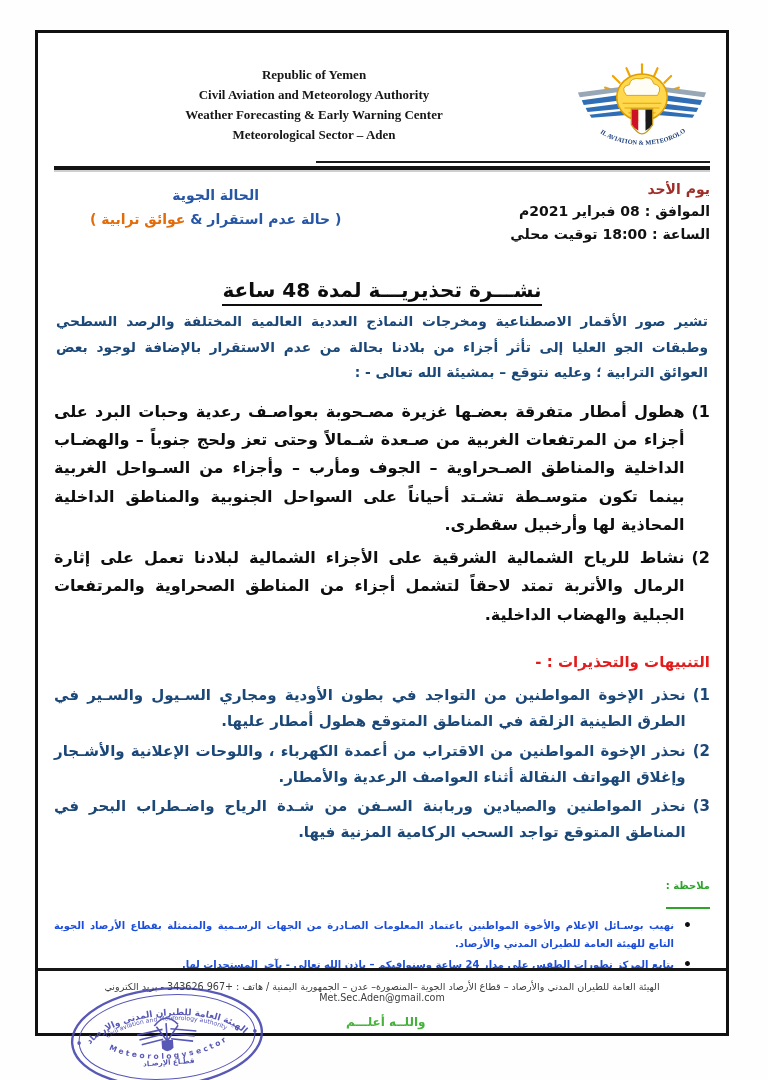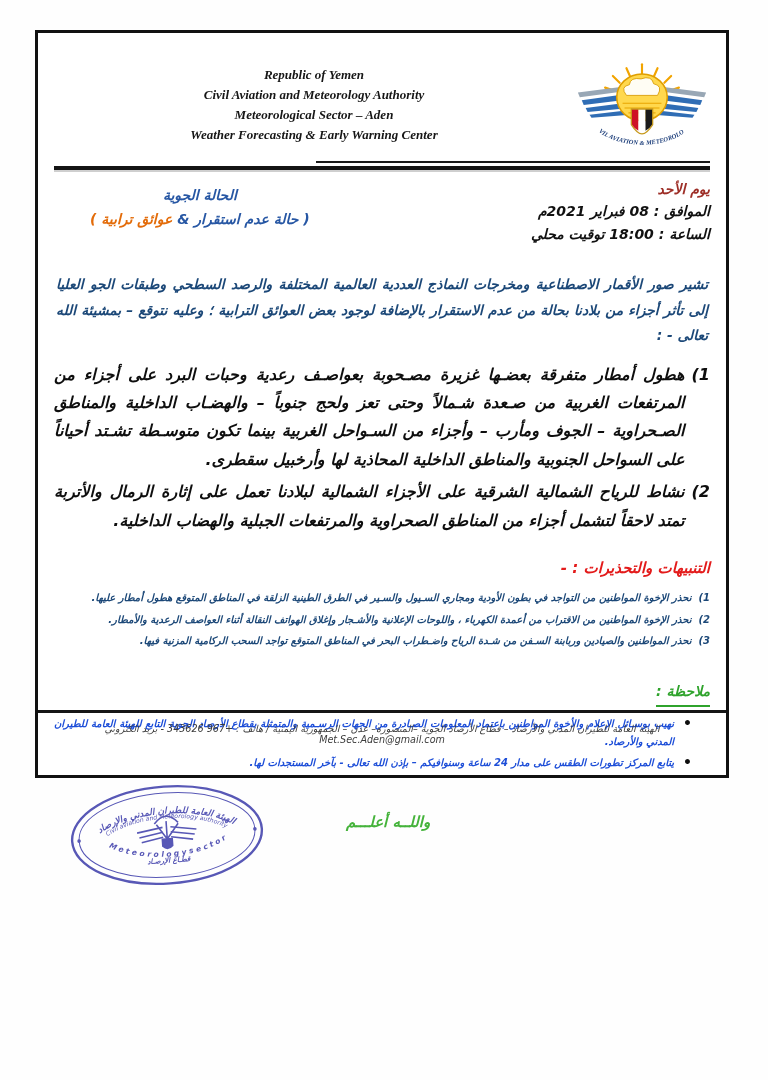--- a/index.html
+++ b/index.html
@@ -1,22 +1,22 @@
 <!DOCTYPE html>
 <html lang="ar"><head>
 <meta charset="utf-8">
 <style>
   html,body{margin:0;padding:0;}
   body{
     width:768px;height:1080px;background:#fefefe;position:relative;overflow:hidden;
     font-family:"DejaVu Sans",sans-serif;
   }
   .frame{
-    position:absolute;left:35px;top:30px;width:694px;height:748px;
-    border:3px solid #111;background:#fff;box-sizing:border-box;font-style:italic;
+    position:absolute;left:35px;top:30px;width:694px;height:1006px;
+    border:3px solid #111;background:#fff;box-sizing:border-box;
   }
   .inner{padding:10px 16px 0 16px;position:relative;height:100%;box-sizing:border-box;}
 
   
   .header{display:flex;align-items:flex-start;min-height:112px;}
   .hdr-en{flex:1.1;text-align:center;font-family:"Liberation Serif",serif;
     font-weight:bold;font-size:13px;line-height:1.55;color:#161616;padding-top:22px;}
   .hdr-logo{flex:0 0 136px;display:flex;justify-content:center;padding-top:16px;}
   .hdr-ar{flex:1;text-align:center;direction:rtl;font-weight:bold;font-size:13.5px;
     line-height:1.55;color:#161616;padding-top:10px;}
@@ -32,59 +32,59 @@
   .cond-blue{color:#2757a4;}
   .cond-orange{color:#e36c0a;}
 
   
   .title-wrap{text-align:center;margin-top:22px;}
   .title{display:inline-block;font-weight:bold;font-size:20px;color:#0d0d0d;
     border-bottom:2.5px solid #0d0d0d;padding-bottom:2px;direction:rtl;}
 
   
   .intro{direction:rtl;text-align:justify;color:#1c4878;font-weight:bold;
-    font-size:13.8px;line-height:1.85;margin:16px 2px 0 2px;}
+    font-size:13.8px;line-height:1.85;margin:3px 2px 0 2px;}
   .list{margin-top:12px;}
   .num-item{display:flex;direction:rtl;gap:7px;margin-top:4px;}
   .num-item .num{flex:0 0 auto;font-weight:bold;}
   .num-item .txt{flex:1;text-align:justify;font-weight:bold;}
   .black-list .num,.black-list .txt{color:#0e0e0e;font-size:16px;line-height:1.78;}
-  .blue-list .num,.blue-list .txt{color:#1c4878;font-size:10px;line-height:1.72;}
+  .blue-list .num,.blue-list .txt{color:#1c4878;font-size:15px;line-height:1.72;}
   .sec-red{direction:rtl;color:#e31b1b;font-weight:bold;font-size:15px;margin-top:24px;}
-  .sec-green{direction:rtl;color:#2fa32c;font-weight:bold;font-size:14px;margin-top:34px;
-    width:fit-content;margin-right:0;border-bottom:2px solid #2fa32c;padding-bottom:6px;margin-left:auto;}
+  .sec-green{direction:rtl;color:#2fa32c;font-weight:bold;font-size:10px;margin-top:34px;
+    width:fit-content;margin-right:0;border-bottom:2px solid #2fa32c;padding-bottom:16px;margin-left:auto;}
   .note-list{margin-top:8px;}
   .bullet-item{display:flex;direction:rtl;gap:9px;margin-top:3px;padding-right:18px;}
   .bullet-item .dot{flex:0 0 auto;font-weight:bold;color:#0e0e0e;font-size:14px;}
   .bullet-item .txt{flex:1;text-align:justify;font-weight:bold;color:#1d4ed8;
     font-size:10px;line-height:1.78;}
 
   
   .stamp-row{position:relative;height:112px;margin-top:10px;}
   .stamp{position:absolute;left:14px;top:2px;transform:rotate(-4deg);opacity:.92;}
   .closing{position:absolute;left:292px;top:32px;color:#45b33b;font-weight:bold;
-    font-size:15px;direction:rtl;}
+    font-size:12px;direction:rtl;}
 
   
   .footer-rule{position:absolute;left:0;right:0;bottom:62px;height:3px;background:#161616;}
   .footer-text{position:absolute;left:10px;right:10px;bottom:30px;text-align:center;
     direction:rtl;font-size:9.6px;color:#3c3c3c;}
 </style>
 </head>
 <body>
 
 <div class="frame">
   <div class="inner">
 
     <div class="header">
       <div class="hdr-en">
         <div>Republic of Yemen</div>
         <div>Civil Aviation and Meteorology Authority</div>
+        <div>Weather Forecasting &amp; Early Warning Center</div>
         <div>Meteorological Sector – Aden</div>
-        <div>Weather Forecasting &amp; Early Warning Center</div>
       </div>
 
       <div class="hdr-logo">
         <svg width="136" height="100" viewBox="0 0 140 100">
 
           <g stroke="#f2a400" stroke-width="2.2" stroke-linecap="round">
             <line x1="70" y1="4" x2="70" y2="14"></line>
             <line x1="54" y1="8" x2="58" y2="17"></line>
             <line x1="86" y1="8" x2="82" y2="17"></line>
             <line x1="40" y1="16" x2="47" y2="23"></line>
@@ -140,20 +140,23 @@
         <div class="day">يوم الأحد</div>
         <div>الموافق : 08 فبراير 2021م</div>
         <div>الساعة : 18:00 توقيت محلي</div>
       </div>
       <div class="condbox">
         <div class="cond-title">الحالة الجوية</div>
         <div><span class="cond-blue">( حالة عدم استقرار &amp; </span><span class="cond-orange">عوائق ترابية )</span></div>
       </div>
     </div>
 
+    <div class="title-wrap">
+      <span class="title">نشـــرة تحذيريـــة لمدة 48 ساعة</span>
+    </div>
 
     <p class="intro">تشير صور الأقمار الاصطناعية ومخرجات النماذج العددية العالمية المختلفة والرصد السطحي وطبقات الجو العليا إلى تأثر أجزاء من بلادنا بحالة من عدم الاستقرار بالإضافة لوجود بعض العوائق الترابية ؛ وعليه نتوقع – بمشيئة الله تعالى - :</p>
 
     <div class="list black-list">
       <div class="num-item">
         <span class="num">1)</span>
         <span class="txt">هطول أمطار متفرقة بعضـها غزيرة مصـحوبة بعواصـف رعدية وحبات البرد على أجزاء من المرتفعات الغربية من صـعدة شـمالاً وحتى تعز ولحج جنوباً – والهضـاب الداخلية والمناطق الصـحراوية – الجوف ومأرب – وأجزاء من السـواحل الغربية بينما تكون متوسـطة تشـتد أحياناً على السواحل الجنوبية والمناطق الداخلية المحاذية لها وأرخبيل سقطرى.</span>
       </div>
       <div class="num-item">
         <span class="num">2)</span>

